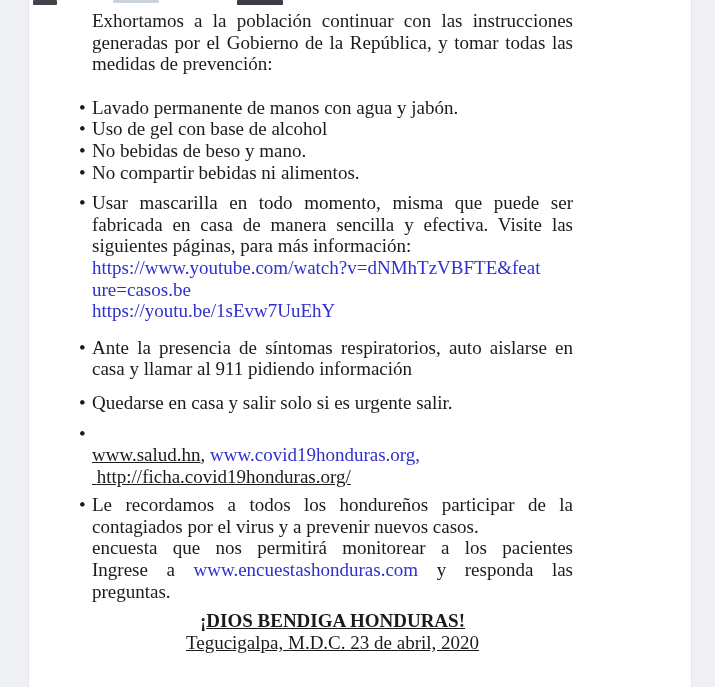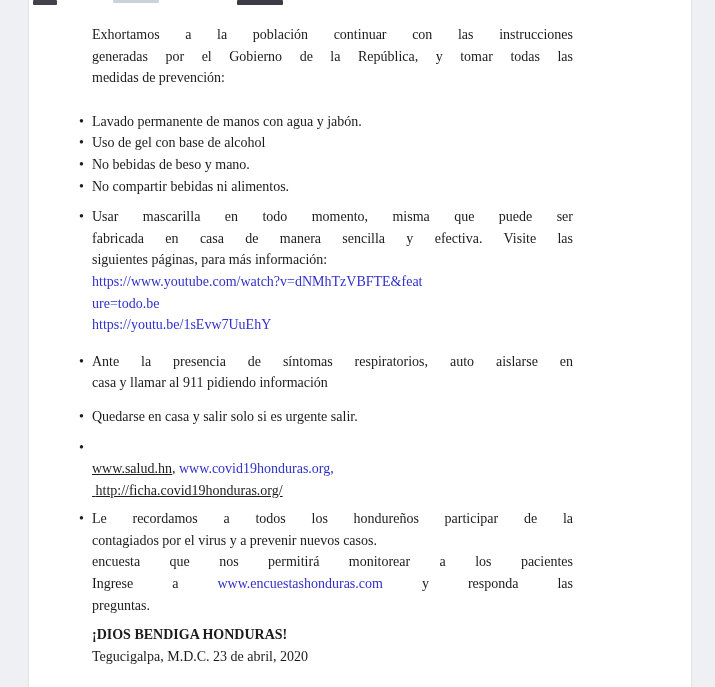--- a/index.html
+++ b/index.html
@@ -21,42 +21,42 @@
     position:absolute;
     left:28px;top:0;
     width:664px;height:687px;
     background:var(--paper);
     border-left:1px solid #e2e4e8;
     border-right:1px solid #e2e4e8;
     box-sizing:border-box;
   }
   .content{
     position:absolute;
-    left:92px;top:8px;
+    left:92px;top:0;
     width:481px;
-    padding-top:16px;
-    font-size:14px;
+    padding-top:10px;
+    font-size:19px;
     line-height:21.6px;
   }
   .ln{min-height:21.6px;}
   
   .j{text-align:justify;text-align-last:justify;}
   
   .b{position:relative;}
   .mk{position:absolute;left:-13px;top:0;}
   .link{color:var(--link);cursor:pointer;}
   .dlink{color:var(--text);text-decoration:underline;cursor:pointer;}
   .pre{white-space:pre-wrap;text-align:center;}
   .grp-measures{margin-top:22px;}
   .grp-mask{margin-top:9px;}
   .grp-symptoms{margin-top:15px;}
   .grp-stayhome{margin-top:12px;}
   .grp-channels{margin-top:9px;}
   .grp-survey{margin-top:7px;}
-  .grp-footer{margin-top:8px;text-align:left;}
+  .grp-footer{margin-top:8px;text-align:center;text-decoration:underline;}
   .slogan{font-weight:bold;}
   
   .artifact{position:absolute;top:0;border-radius:1px;}
   .art-1{left:33px;width:24px;height:5px;background:#42424b;}
   .art-2{left:237px;width:46px;height:5px;background:#3c3c46;}
   .art-3{left:113px;width:46px;height:3px;background:#ccd2da;}
 </style>
 </head>
 <body>
 
@@ -79,21 +79,21 @@
     <div class="ln b"><span class="mk">•</span><span>Uso de gel con base de alcohol</span></div>
     <div class="ln b"><span class="mk">•</span><span>No bebidas de beso y mano.</span></div>
     <div class="ln b"><span class="mk">•</span><span>No compartir bebidas ni alimentos.</span></div>
   </div>
 
   <div class="grp-mask">
     <div class="ln j b"><span class="mk">•</span><span>Usar mascarilla en todo momento, misma que puede ser</span></div>
     <div class="ln j">fabricada en casa de manera sencilla y efectiva. Visite las</div>
     <div class="ln">siguientes páginas, para más información:</div>
     <div class="ln"><a class="link">https://www.youtube.com/watch?v=dNMhTzVBFTE&amp;feat</a></div>
-    <div class="ln"><a class="link">ure=todo.be</a></div>
+    <div class="ln"><a class="link">ure=casos.be</a></div>
     <div class="ln"><a class="link">https://youtu.be/1sEvw7UuEhY</a></div>
   </div>
 
   <div class="grp-symptoms">
     <div class="ln j b"><span class="mk">•</span><span>Ante la presencia de síntomas respiratorios, auto aislarse en</span></div>
     <div class="ln">casa y llamar al 911 pidiendo información</div>
   </div>
 
   <div class="grp-stayhome">
     <div class="ln b"><span class="mk">•</span><span>Quedarse en casa y salir solo si es urgente salir.</span></div>

